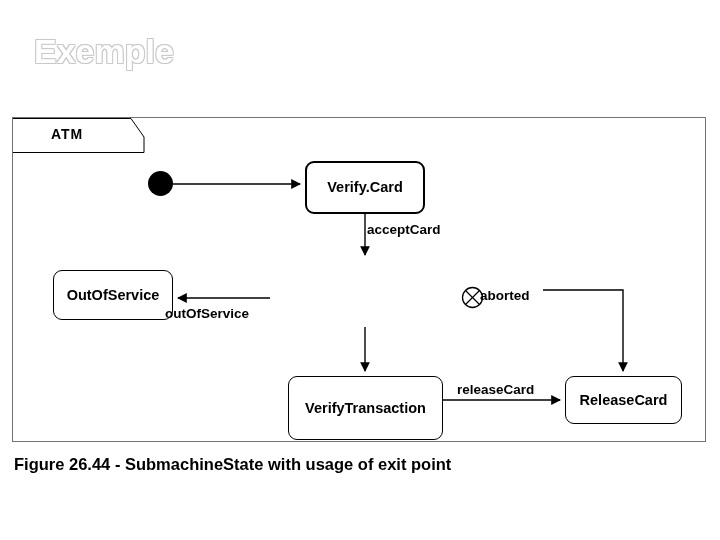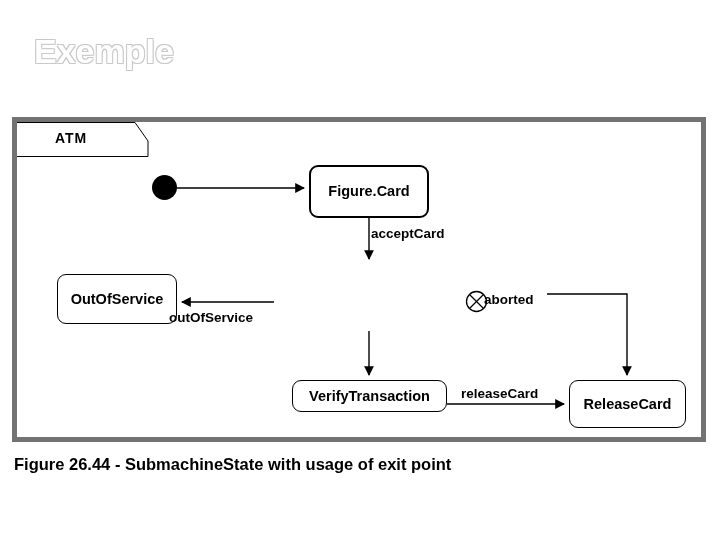--- a/index.html
+++ b/index.html
@@ -32,21 +32,21 @@
     white-space: nowrap;
   }
 
   
   #diagram-frame {
     position: absolute;
     left: 12px;
     top: 117px;
     width: 694px;
     height: 325px;
-    border: 5px solid #737373;
+    border: 1px solid #737373;
     background: #ffffff;
     box-sizing: border-box;
   }
 
   
   #atm-tab {
     position: absolute;
     left: 0px;
     top: 0px;
     width: 132px;
@@ -77,21 +77,21 @@
     font-size: 14.5px;
     font-weight: bold;
     color: #000000;
     line-height: 1.25;
   }
   .state.thick { border-width: 2px; }
 
   #state-verifycard      { left: 292px; top: 43px;  width: 120px; height: 53px; }
   #state-readamount      { left: 257px; top: 142px; width: 205px; height: 67px; }
   #state-outofservice    { left: 40px;  top: 152px; width: 120px; height: 50px; }
-  #state-verifytransaction { left: 275px; top: 258px; width: 155px; height: 32px; }
+  #state-verifytransaction { left: 275px; top: 258px; width: 155px; height: 64px; }
   #state-releasecard     { left: 552px; top: 258px; width: 117px; height: 48px; }
 
   
   #initial-node {
     position: absolute;
     left: 135px;
     top: 53px;
     width: 25px;
     height: 25px;
     border-radius: 50%;
@@ -178,21 +178,21 @@
 
   <div id="exit-point">
     <svg width="23" height="23" viewBox="0 0 23 23">
       <circle cx="11.5" cy="11.5" r="10" fill="#ffffff" stroke="#000000" stroke-width="1.3"></circle>
       <line x1="4.5" y1="4.5" x2="18.5" y2="18.5" stroke="#000000" stroke-width="1.3"></line>
       <line x1="18.5" y1="4.5" x2="4.5" y2="18.5" stroke="#000000" stroke-width="1.3"></line>
     </svg>
   </div>
 
   <div class="state thick" id="state-verifycard">
-    <span>Figure.Card</span>
+    <span>Verify.Card</span>
   </div>
 
 
   <div class="state" id="state-outofservice">
     <span>OutOfService</span>
   </div>
 
   <div class="state" id="state-verifytransaction">
     <span>VerifyTransaction</span>
   </div>

